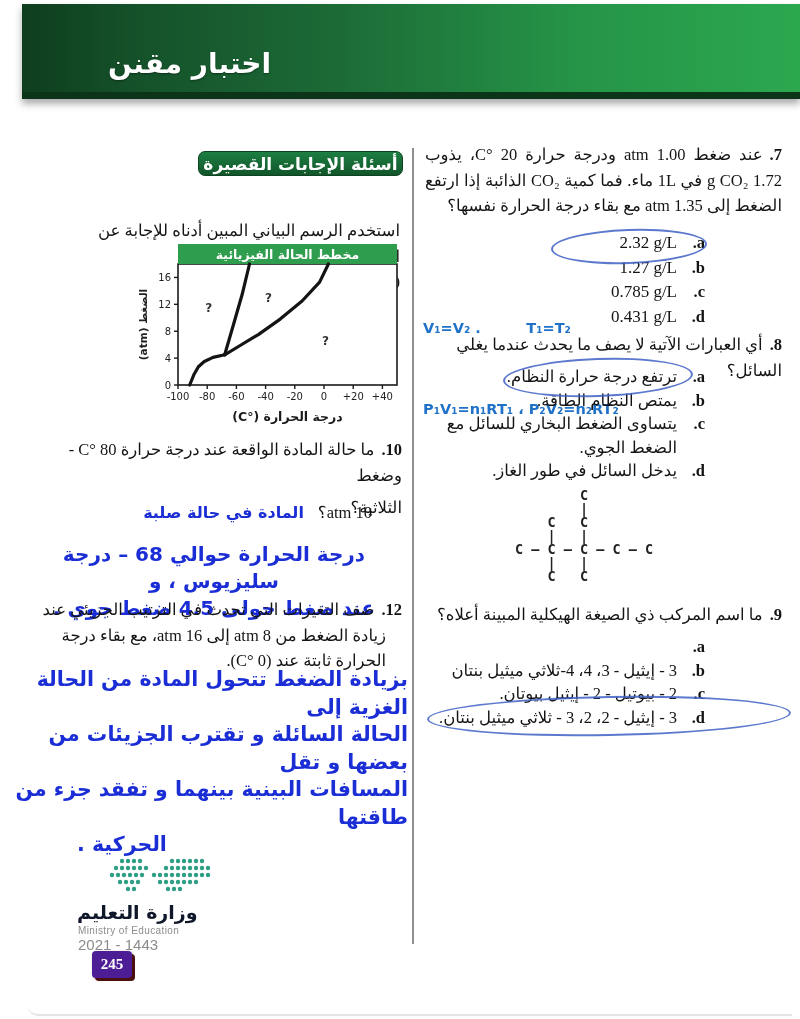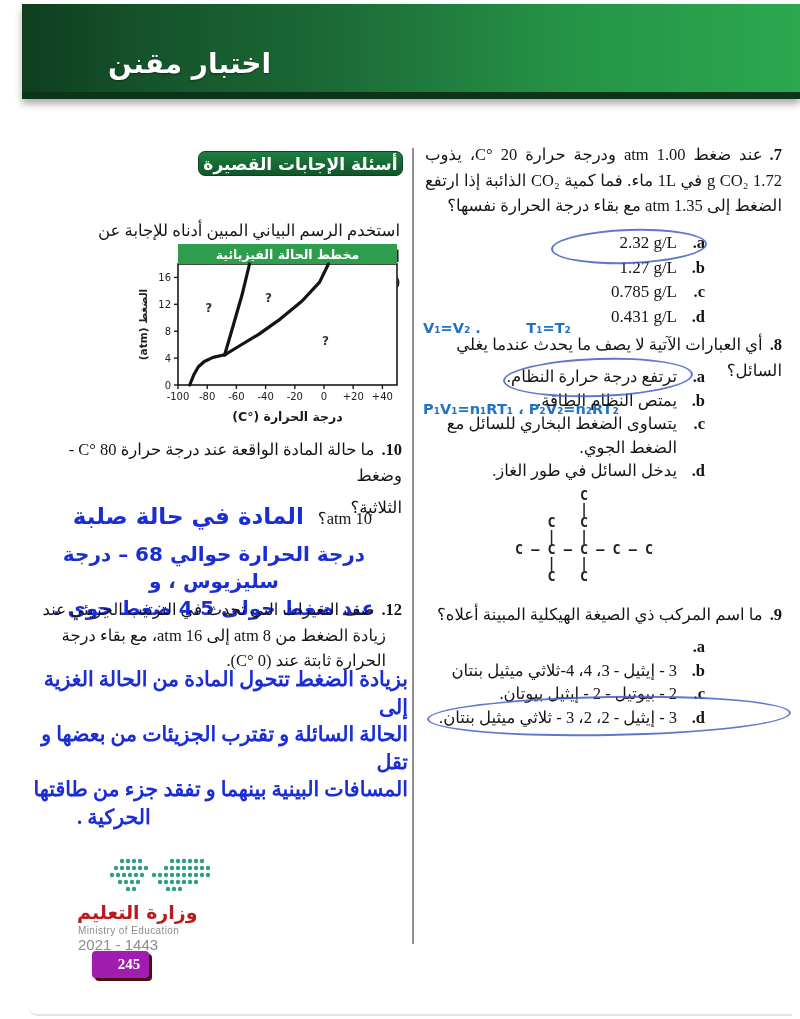--- a/index.html
+++ b/index.html
@@ -41,39 +41,39 @@
   
   .badge{position:absolute;left:198px;top:151px;width:203px;height:23px;border-radius:7px;
     background:linear-gradient(180deg,#1d7f42,#115529);border:1px solid #0c4423;
     color:#fff;font-family:"DejaVu Sans",sans-serif;font-weight:bold;font-size:17px;
     display:flex;align-items:center;justify-content:center;direction:rtl;}
 
   .ans-line{display:block;}
   .q10row{position:absolute;left:22px;top:464px;width:378px;display:flex;direction:rtl;
           gap:14px;align-items:baseline;padding-right:28px;box-sizing:border-box;}
   .q10row .latin{font-size:16.5px;margin-top:7px;}
-  .q10row .ans{font-size:23px;margin-top:39px;}
+  .q10row .ans{font-size:16px;margin-top:39px;}
 
   .ans11{position:absolute;left:20px;top:541px;width:388px;text-align:center;
          font-size:20px;line-height:27px;direction:rtl;}
   .ans12{position:absolute;left:15px;top:666px;width:393px;direction:rtl;
-         font-size:20.5px;line-height:27.5px;text-align:right;font-family:Liberation Serif, serif;}
+         font-size:20.5px;line-height:27.5px;text-align:right;}
   .ans12 .last{text-align:left;padding-left:62px;}
 
   
   .moe-word{position:absolute;left:77px;top:901px;width:150px;direction:rtl;text-align:left;
-    color:#b91c1c;font-family:"DejaVu Sans",sans-serif;font-weight:bold;font-size:19px;letter-spacing:1px;}
+    color:#0f172a;font-family:"DejaVu Sans",sans-serif;font-weight:bold;font-size:19px;letter-spacing:1px;}
   .moe-en{position:absolute;left:78px;top:925px;color:#8c8c8c;
     font-family:"Liberation Sans",sans-serif;font-size:10px;letter-spacing:.4px;}
   .moe-year{position:absolute;left:78px;top:936px;color:#8c8c8c;
     font-family:"Liberation Sans",sans-serif;font-size:15px;}
-  .page-badge{position:absolute;left:92px;top:951px;width:40px;height:27px;background:#a21caf;
+  .page-badge{position:absolute;left:92px;top:951px;width:40px;height:27px;background:#4c1d95;
     border-radius:4px;box-shadow:3px 3px 0 #4c0f0f, 1px 1px 3px rgba(0,0,0,.4);
     color:#fff;font-weight:bold;font-size:15px;display:flex;align-items:center;justify-content:center;
-    font-family:"Liberation Serif",serif;padding-left:17px;}
+    font-family:"Liberation Serif",serif;}
   .page-edge{position:absolute;left:28px;right:8px;top:1006px;height:8px;
     border-bottom:2px solid #e3e3e3;border-bottom-left-radius:14px;}
 
   svg text{font-family:"DejaVu Sans",sans-serif;}
 </style>
 </head>
 <body>
 
 <div class="page">
 

